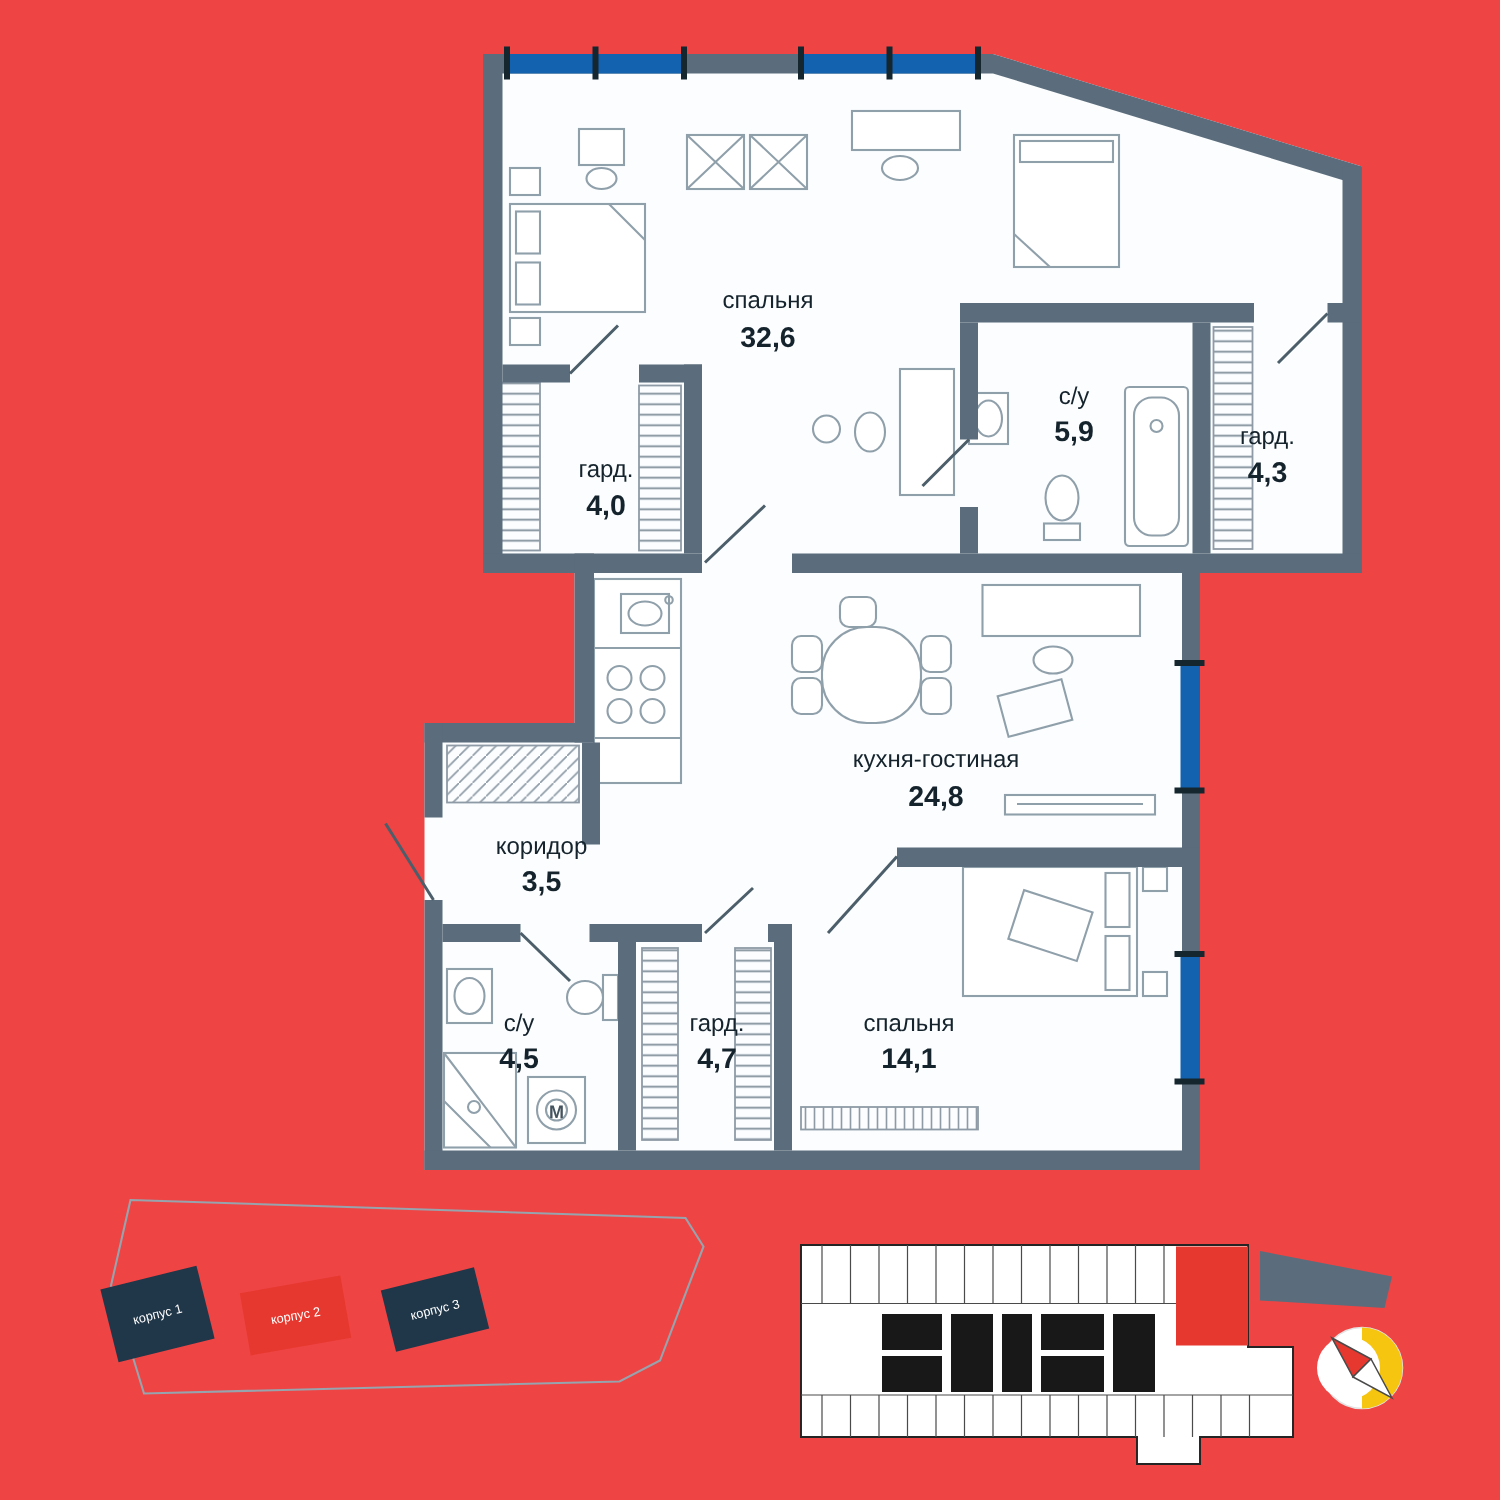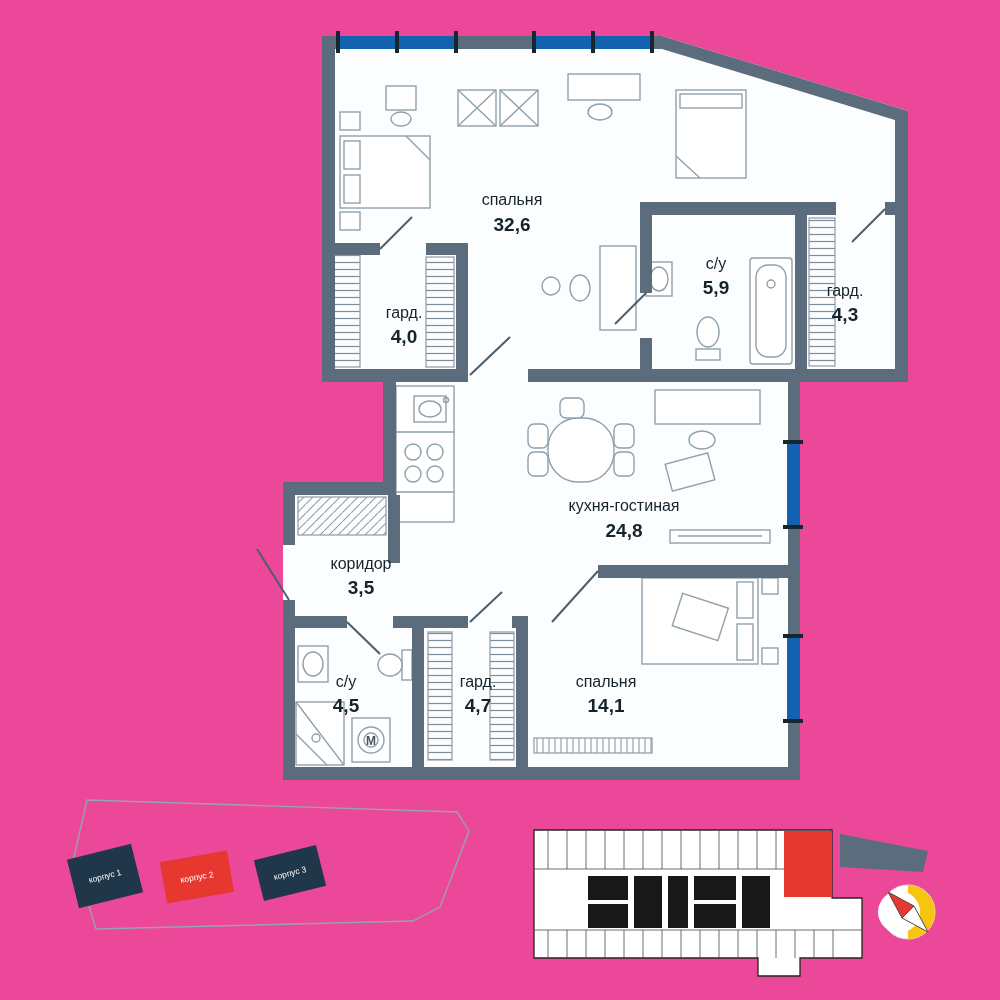--- a/index.html
+++ b/index.html
@@ -1,16 +1,16 @@
 <!DOCTYPE html>
 <html><head>
 <meta charset="utf-8">
 <style>
   html,body{margin:0;padding:0;background:#ffffff;}
-  .stage{position:relative;width:1000px;height:1000px;background:#ec4899;overflow:hidden;
+  .stage{position:relative;width:1000px;height:1000px;background:#ef4444;overflow:hidden;
          font-family:"Liberation Sans",sans-serif;}
   svg{position:absolute;left:0;top:0;font-family:"Liberation Sans",sans-serif;}
   .floor{fill:#fbfdff;}
   .wall{fill:#5b6d7c;}
   .win{fill:#1262b0;}
   .tick{fill:#15262f;}
   .furn{fill:#ffffff;stroke:#90a0ab;stroke-width:1.4;}
   .furnl{fill:none;stroke:#90a0ab;stroke-width:1.4;}
   .hatch{stroke:#8e9ba6;stroke-width:1.2;}
   .door{stroke:#4c5e6a;stroke-width:2;fill:none;}

